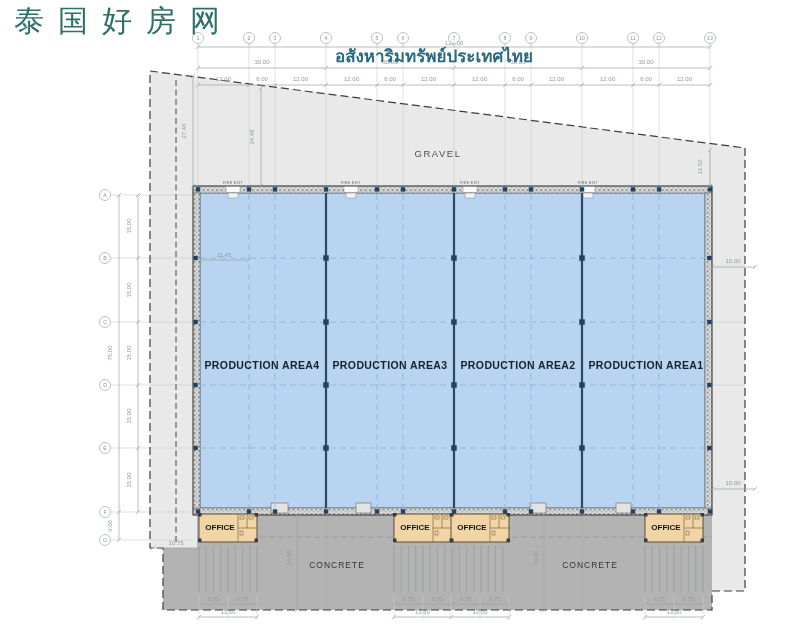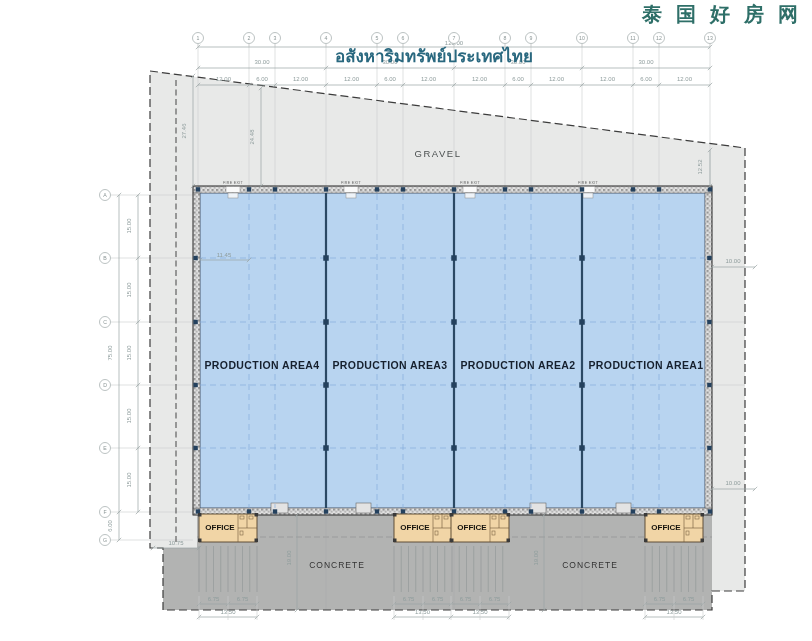--- a/index.html
+++ b/index.html
@@ -1,20 +1,20 @@
 <!DOCTYPE html>
 <html><head>
 <meta charset="utf-8">
 <style>
   html,body{margin:0;padding:0;background:#fff}
   body{width:812px;height:641px;overflow:hidden}
   .stage{position:relative;width:812px;height:641px;background:#fff;font-family:"Liberation Sans","DejaVu Sans",sans-serif}
   svg{position:absolute;top:0;left:0;font-family:"Liberation Sans","DejaVu Sans",sans-serif}
-  .t-cn{position:absolute;top:1px;left:0;width:100%;text-align:right;
-        font-family:"Liberation Sans","DejaVu Sans",sans-serif;font-weight:bold;font-size:20px;
+  .t-cn{position:absolute;top:1px;left:0;width:100%;text-align:left;
+        font-family:"Liberation Sans","DejaVu Sans",sans-serif;font-weight:normal;font-size:30px;
         color:#2e6f68;letter-spacing:14px;text-indent:14px}
   .t-th{position:absolute;top:42px;left:0;width:100%;text-align:center;
         font-family:"DejaVu Sans","Liberation Sans",sans-serif;font-weight:bold;font-size:17px;
         color:#29687f;transform:translateX(28px)}
   .site{fill:#e8e9e8}
   .conc{fill:#b2b3b2}
   .prod{fill:#b8d4f0;stroke:#46648a;stroke-width:.7}
   .wall{fill:url(#wallhatch);stroke:#555;stroke-width:.5}
   .bframe{fill:none;stroke:#3f3f3f;stroke-width:.9}
   .gl{stroke:#c9cfcf;stroke-width:.6}

